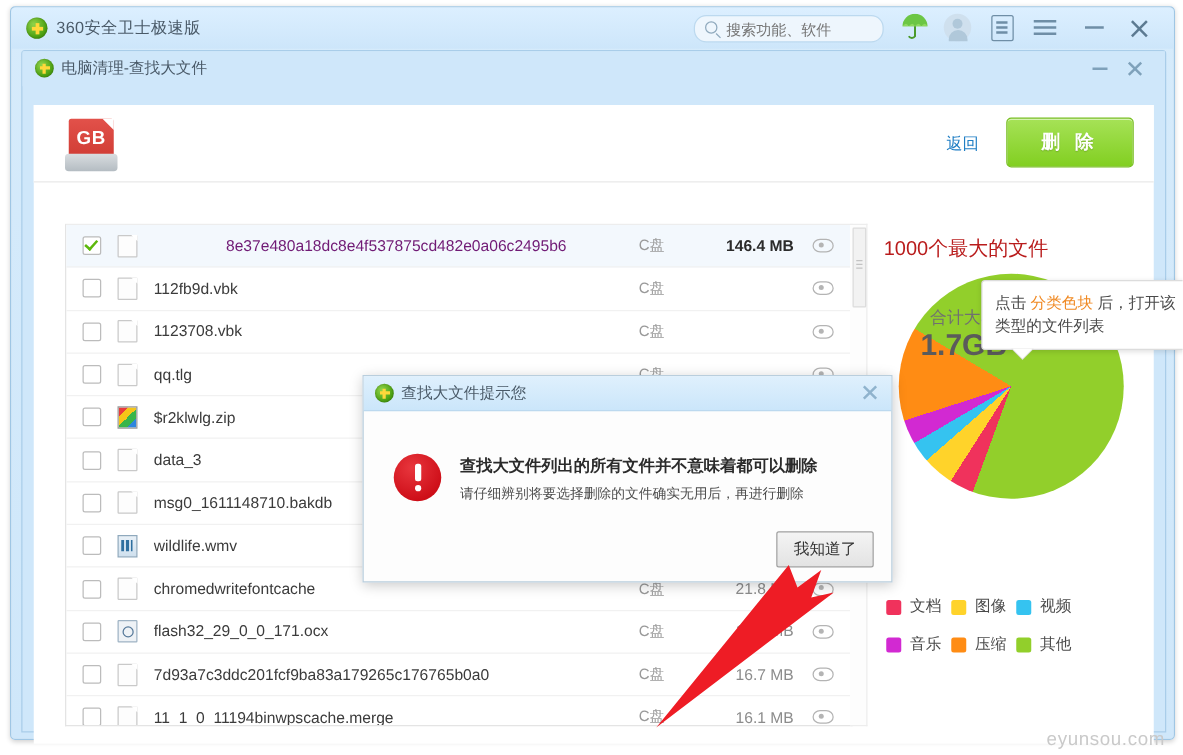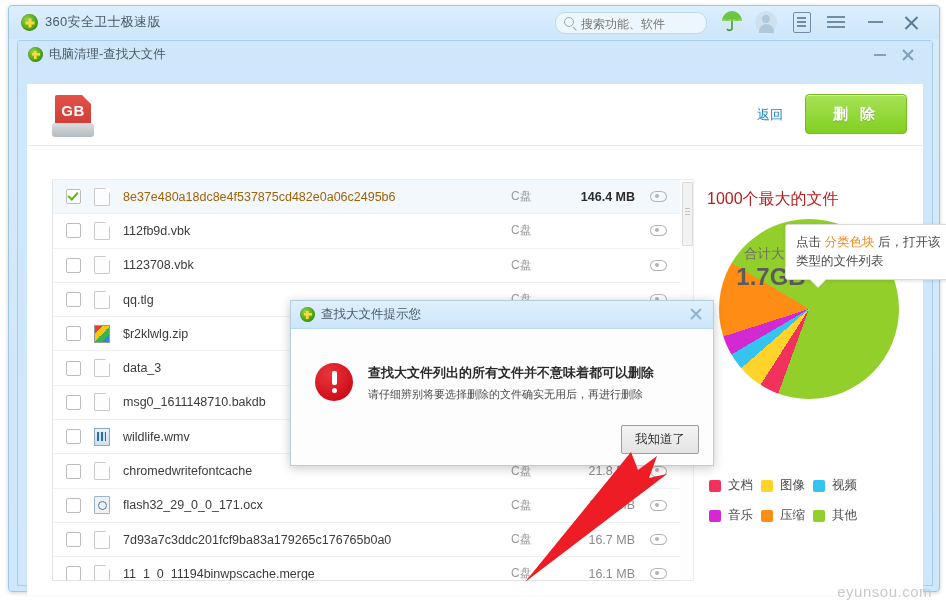--- a/index.html
+++ b/index.html
@@ -159,21 +159,21 @@
   }
   .fi.video{background:linear-gradient(180deg,#e9f1f8,#cfe0ee);border:1px solid #8fa9bd;}
   .fi.video:after{
     content:"";position:absolute;left:2px;top:3px;width:9px;height:9px;
     background:repeating-linear-gradient(90deg,#2f6f9f 0 2px,#cfe0ee 2px 4px);
   }
   .fi.ocx{background:#eef2f6;border:1px solid #9fb3c4;border-radius:1px;}
   .fi.ocx:after{content:"";position:absolute;left:3px;top:4px;width:7px;height:7px;border-radius:50%;
     border:1.6px solid #56799a;}
   .fname{margin-left:13px;flex:1 1 auto;color:#3b3b3b;white-space:nowrap;overflow:hidden;}
-  .row.sel .fname{color:#a16207;}
+  .row.sel .fname{color:#701a75;text-align:center;}
   .drive{width:48px;flex:0 0 auto;color:#9a9a9a;font-size:12px;}
   .fsize{width:76px;flex:0 0 auto;text-align:right;color:#8c8c8c;font-size:12.5px;}
   .row.sel .fsize{color:#2b2b2b;font-weight:bold;}
   .eye{width:46px;flex:0 0 auto;display:flex;justify-content:center;cursor:pointer;}
   .eye i{
     display:block;width:15px;height:9px;border:1.4px solid #b4b4b4;border-radius:50% 50% 50% 50%/70% 70% 70% 70%;
     position:relative;
   }
   .eye i:after{content:"";position:absolute;left:4.5px;top:1.8px;width:4px;height:4px;border-radius:50%;background:#b4b4b4;}
 

